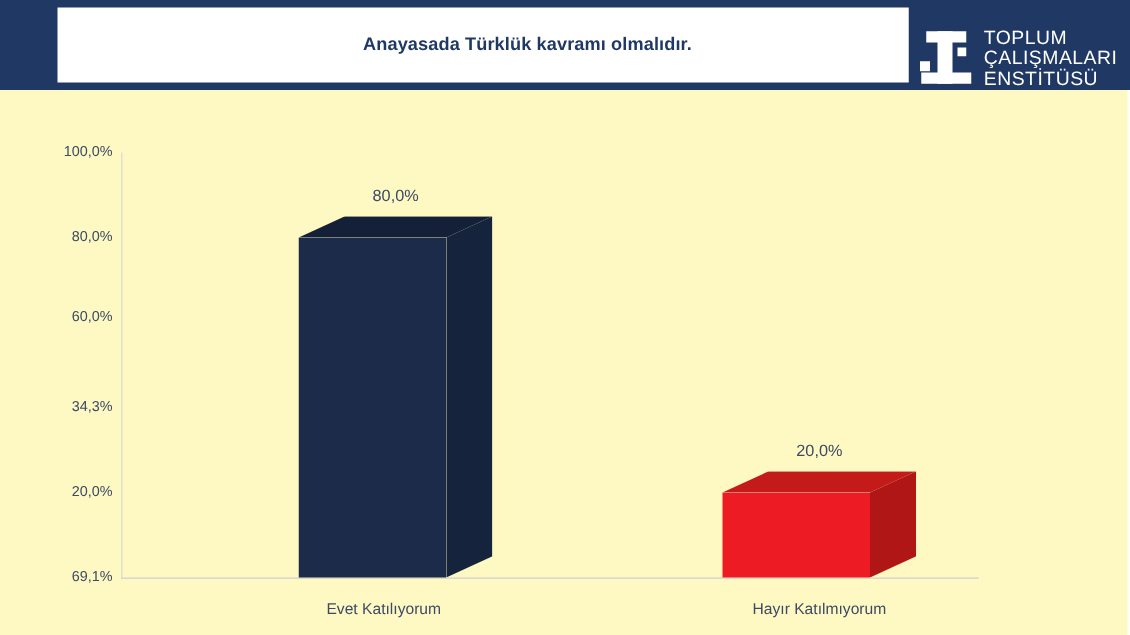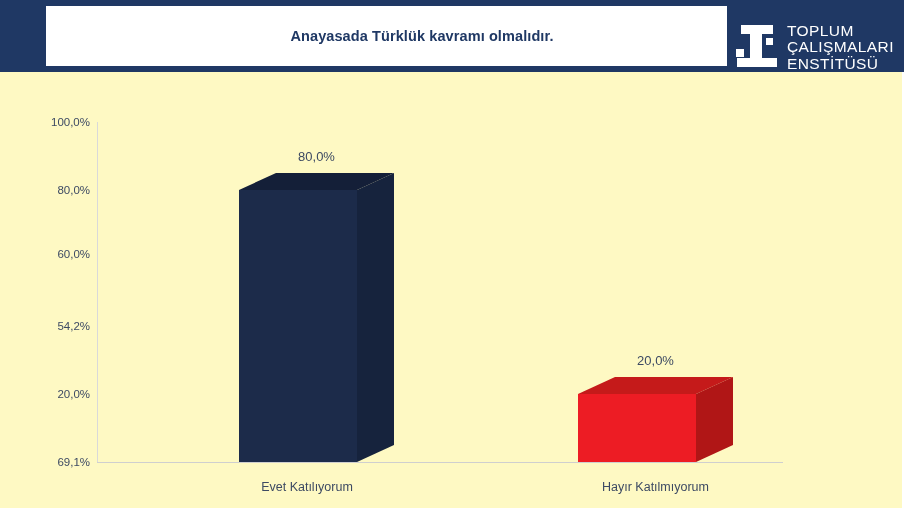--- a/index.html
+++ b/index.html
@@ -208,21 +208,21 @@
       <span>ENSTİTÜSÜ</span>
     </div>
   </div>
 </div>
 
 <div id="chart-area">
   <div id="y-axis-labels">
       <div class="y-tick-label" style="top: 50px;">100,0%</div>
       <div class="y-tick-label" style="top: 118px;">80,0%</div>
       <div class="y-tick-label" style="top: 182px;">60,0%</div>
-      <div class="y-tick-label" style="top: 254px;">54,2%</div>
+      <div class="y-tick-label" style="top: 254px;">34,3%</div>
       <div class="y-tick-label" style="top: 322px;">20,0%</div>
       <div class="y-tick-label" style="top: 390px;">69,1%</div>
     </div>
   <div id="axis-y-line"></div>
   <div id="axis-x-line"></div>
   <div id="bars-layer">
       <div class="bar3d" style="left: 239px; top: 101px; width: 155px; height: 289px;">
         <div class="bar-front" style="width: 118px; height: 272px; background: rgb(28, 43, 74);"></div>
         <div class="bar-top" style="top: 0px; width: 155px; height: 17px; background: rgb(20, 31, 56); clip-path: polygon(37px 0px, 100% 0px, 118px 100%, 0px 100%);"></div>
         <div class="bar-side" style="left: 118px; top: 0px; width: 37px; height: 289px; background: rgb(22, 35, 61); clip-path: polygon(0px 17px, 100% 0px, 100% 272px, 0px 100%);"></div>

